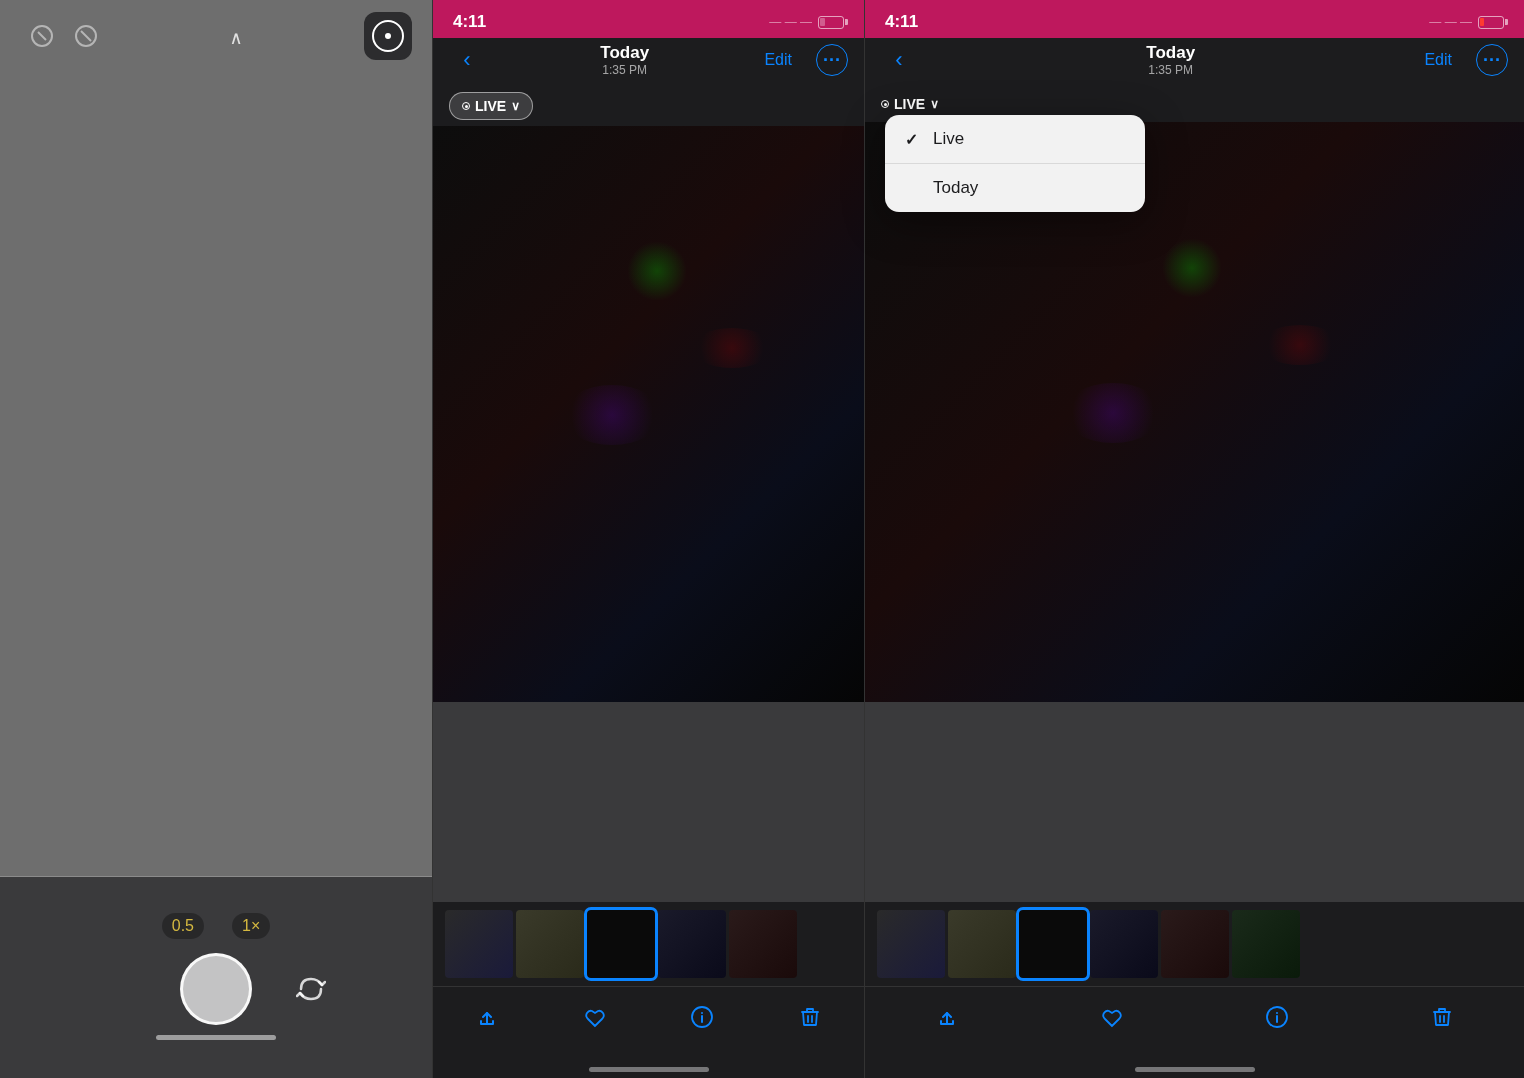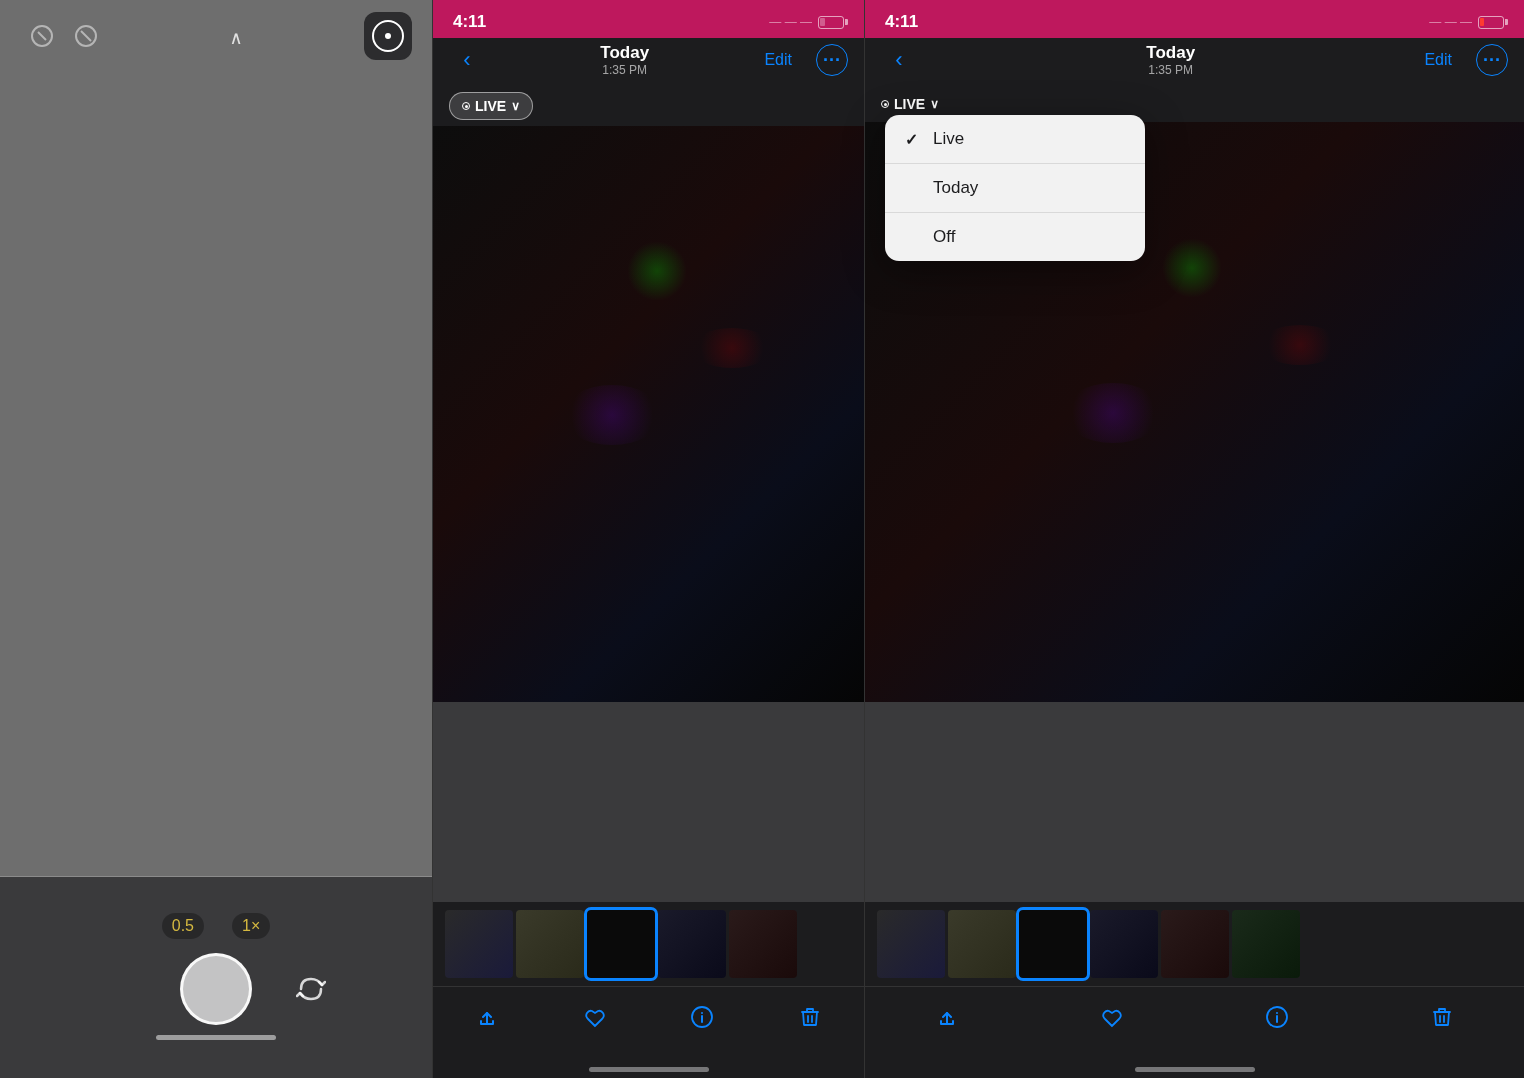--- a/index.html
+++ b/index.html
@@ -642,24 +642,20 @@
 
   <div class="dropdown-menu">
     <div class="dropdown-item">
       <span class="dropdown-check">✓</span>
       <span class="dropdown-label">Live</span>
     </div>
     <div class="dropdown-item">
       <span class="dropdown-check"></span>
       <span class="dropdown-label">Today</span>
     </div>
-    <div class="dropdown-item">
-      <span class="dropdown-check"></span>
-      <span class="dropdown-label">Off</span>
-    </div>
   </div>
 
   <div class="photo-main">
     <div class="photo-dark-content">
       <div class="photo-color-blob1"></div>
       <div class="photo-color-blob2"></div>
       <div class="photo-color-blob3"></div>
     </div>
   </div>
 

